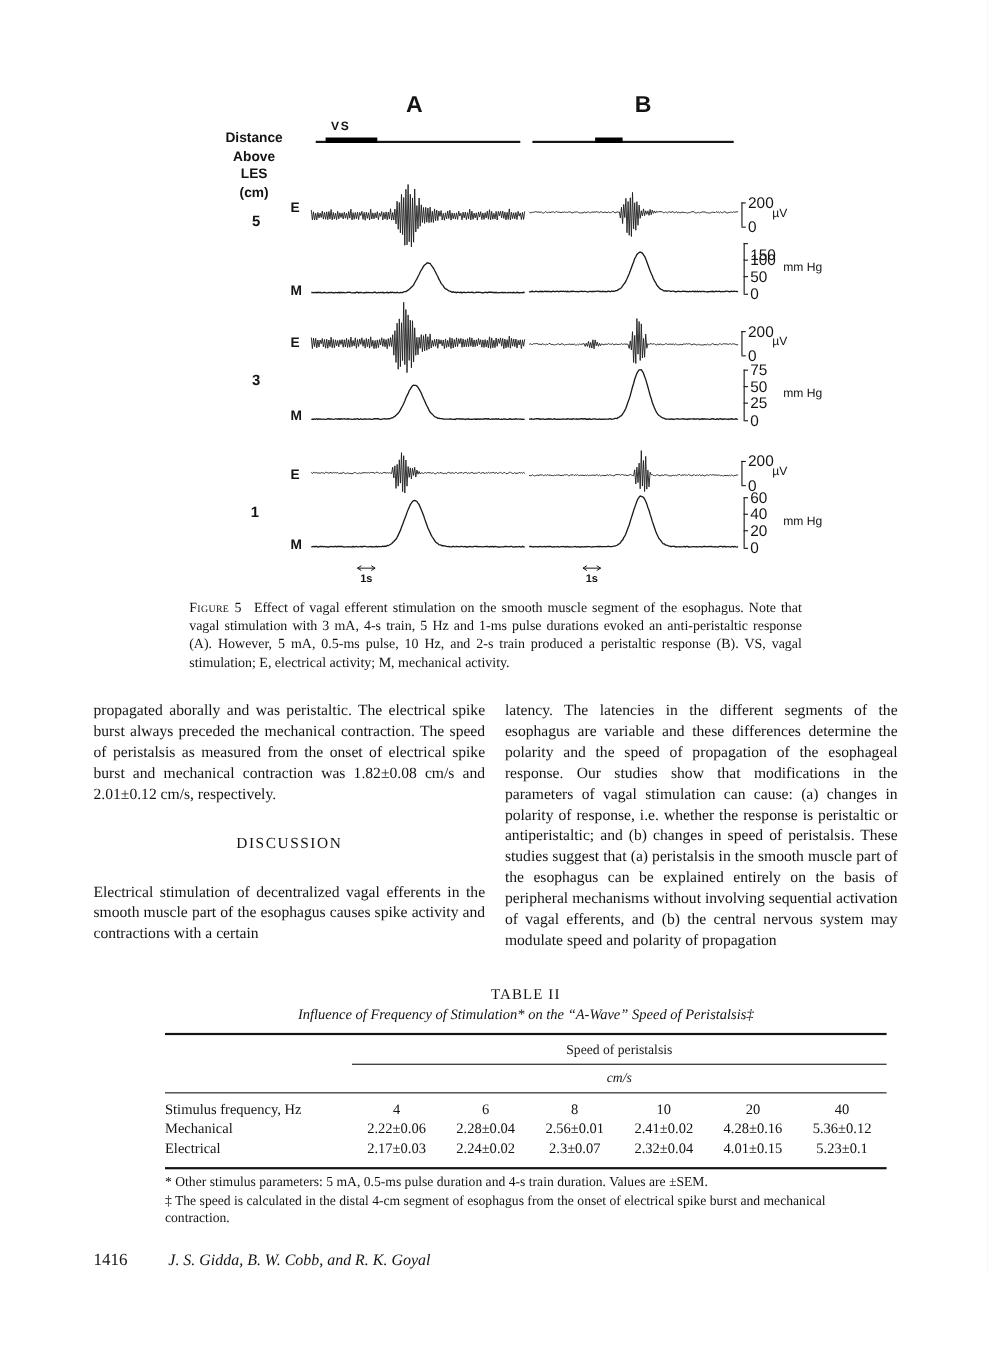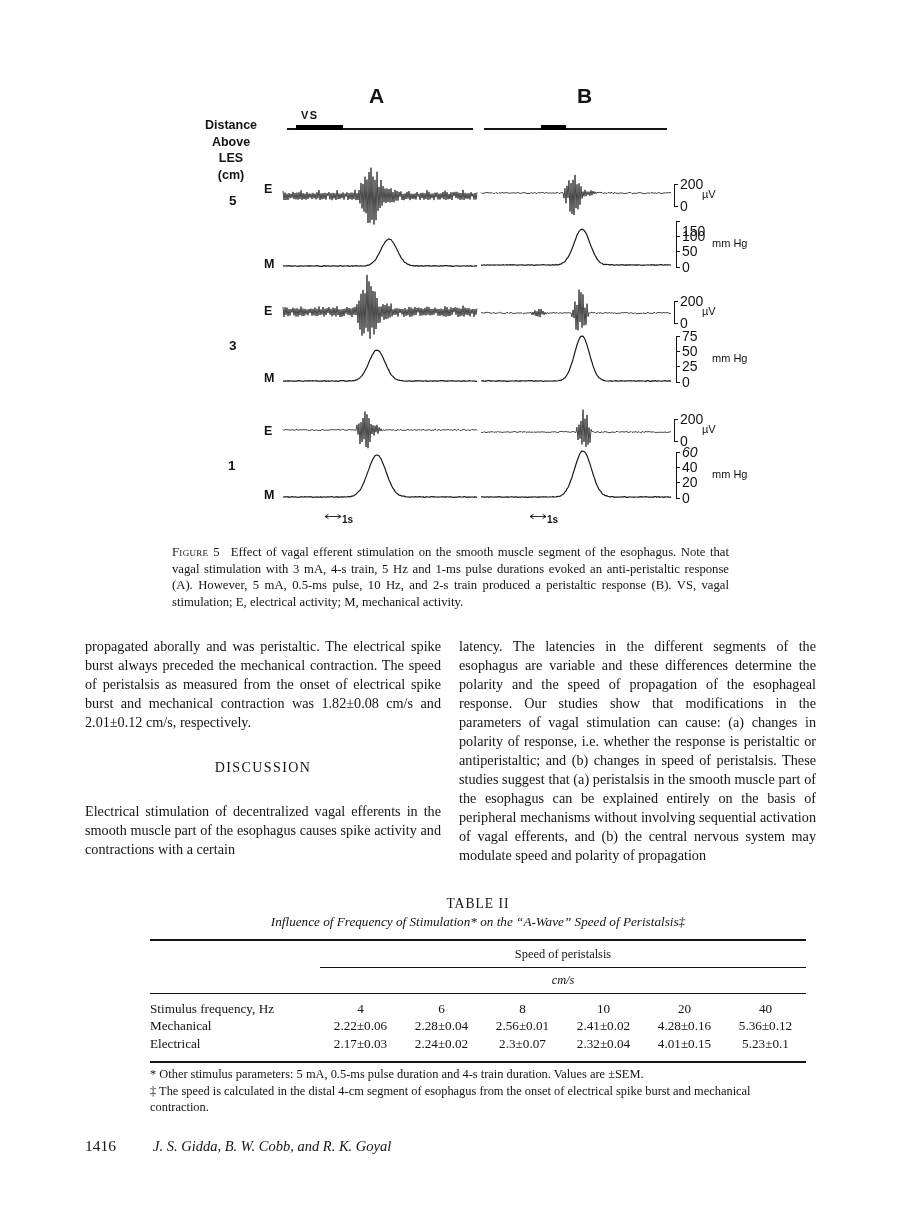--- a/index.html
+++ b/index.html
@@ -18,21 +18,21 @@
   .vsbar{height:5px;background:#000;}
 
   
   .scale{position:absolute;font-family:"Liberation Sans",sans-serif;color:#141414;}
   .sc-line{position:absolute;left:0;top:0;bottom:0;width:1px;background:#141414;}
   .sc-tick{position:absolute;left:0;width:4px;height:1px;background:#141414;}
   .sc-lab{position:absolute;left:6px;font-size:14px;line-height:11px;white-space:nowrap;}
   .sc-unit{position:absolute;font-size:11px;white-space:nowrap;}
 
   
-  .tbar{position:absolute;display:flex;flex-direction:row;
+  .tbar{position:absolute;display:flex;flex-direction:column;align-items:center;
         font-family:"Liberation Sans",sans-serif;}
   .tbar-label{font-size:10px;font-weight:700;margin-top:1px;}
 
   
   .caption{font-size:12.7px;line-height:16.5px;text-align:justify;}
   .cap-label{font-variant:small-caps;letter-spacing:0.3px;margin-right:11px;}
 
   
   .col p{margin:0;font-size:14.2px;line-height:19px;text-align:justify;}
   .col h2{font-size:14px;font-weight:normal;letter-spacing:1.4px;text-align:center;
@@ -135,21 +135,21 @@
         <div class="sc-line"></div>
         <div class="sc-tick" style="top: -0.5px;"></div>
         <div class="sc-lab" style="top: -5.5px;">200</div>
         <div class="sc-tick" style="top: 21.5px;"></div>
         <div class="sc-lab" style="top: 16.5px;">0</div>
         <div class="sc-unit" style="top: 4px; left: 28px;">µV</div>
       </div>
     <div class="scale" style="left: 676px; top: 452px; height: 46px;">
         <div class="sc-line"></div>
         <div class="sc-tick" style="top: -0.5px;"></div>
-        <div class="sc-lab" style="top: -5.5px; font-style: italic;">60</div>
+        <div class="sc-lab" style="top: -5.5px;">60</div>
         <div class="sc-tick" style="top: 14.8333px;"></div>
         <div class="sc-lab" style="top: 9.83333px;">40</div>
         <div class="sc-tick" style="top: 30.1667px;"></div>
         <div class="sc-lab" style="top: 25.1667px;">20</div>
         <div class="sc-tick" style="top: 45.5px;"></div>
         <div class="sc-lab" style="top: 40.5px;">0</div>
         <div class="sc-unit" style="top: 16px; left: 36px;">mm Hg</div>
       </div>
 
     <div class="tbar" style="left:324px;top:513px;">

